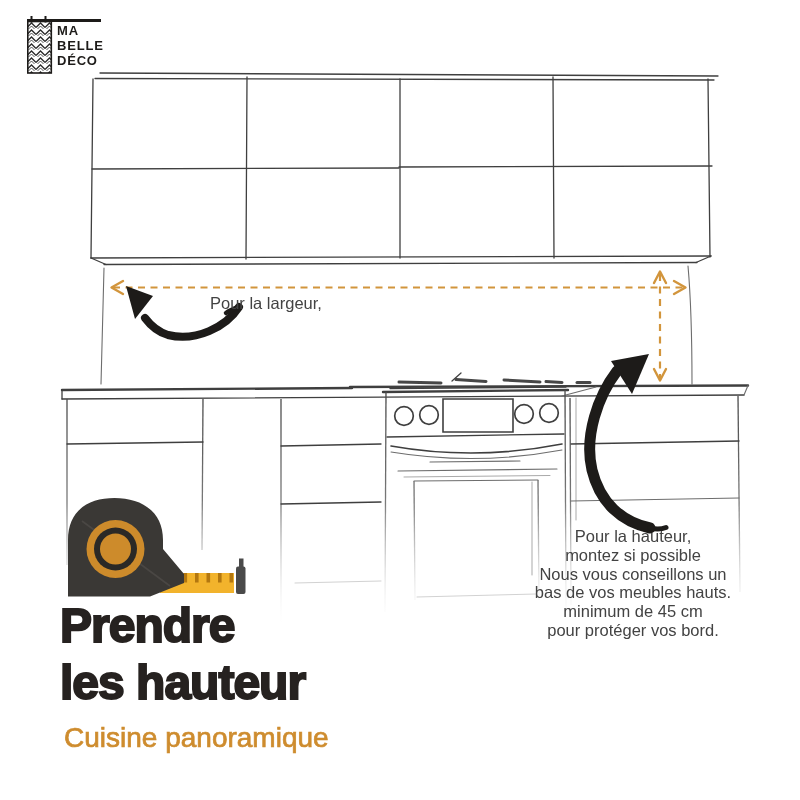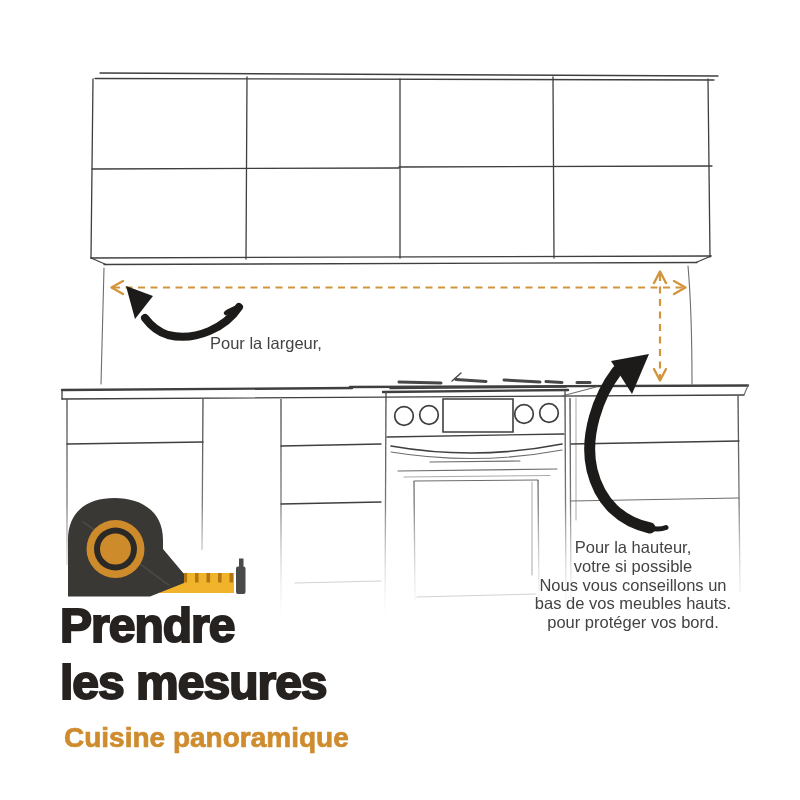--- a/index.html
+++ b/index.html
@@ -17,30 +17,30 @@
   .fv{stroke:url(#fadeDown);stroke-width:1.3;fill:none;}
   .burn{stroke:#474747;stroke-width:3;fill:none;stroke-linecap:round;}
   
   .dash{stroke:var(--dash-orange,#D2953C);stroke-width:2.2;stroke-dasharray:7 5.5;fill:none;}
   .dhead{stroke:var(--dash-orange,#D2953C);stroke-width:2.4;fill:none;stroke-linecap:round;stroke-linejoin:round;}
   
   .brush{stroke:var(--ink,#1d1b19);fill:none;stroke-linecap:round;}
   .bfill{fill:var(--ink,#1d1b19);stroke:none;}
   
   .note{position:absolute;color:var(--text-gray,#434343);font-size:16.5px;}
-  .note-width{left:210px;top:293px;line-height:21px;text-align:left;margin-top:40px;}
-  .note-height{left:498px;top:527px;width:270px;line-height:18.8px;text-align:center;margin-top:11px;}
+  .note-width{left:210px;top:293px;line-height:21px;text-align:left;}
+  .note-height{left:498px;top:527px;width:270px;line-height:18.8px;text-align:center;}
   .brand-title{
     position:absolute;left:60px;top:597px;color:var(--title-black,#262220);
     font-size:48px;line-height:57px;font-weight:bold;letter-spacing:-1px;
     -webkit-text-stroke:2px var(--title-black,#262220);
   }
   .brand-subtitle{
     position:absolute;left:64px;top:722px;color:var(--subtitle-orange,#CE8C2E);
-    font-size:28px;font-weight:bold;-webkit-text-stroke:.7px var(--subtitle-orange,#CE8C2E);
+    font-size:28px;font-weight:normal;-webkit-text-stroke:.7px var(--subtitle-orange,#CE8C2E);
   }
   
   .logo{position:absolute;left:27px;top:15px;width:110px;height:60px;}
   .logo-topline{position:absolute;left:0;top:4px;width:74px;height:2.6px;background:var(--ink,#1d1b19);}
   .logo-bar{position:absolute;left:0;top:0;}
   .logo-words{position:absolute;left:30px;top:8px;color:var(--ink,#1d1b19);
     font-size:13px;line-height:15px;font-weight:bold;letter-spacing:.8px;}
 </style>
 </head>
 <body>
@@ -178,32 +178,46 @@
       <rect x="239" y="558.5" width="4.5" height="10" fill="#4a4a4a"></rect>
       <path d="M68,596.5 L68,540 C68,510 89,498 114.5,498 C141,498 163,511 163,540
                L163,549 L184,574 L184,583 L150,596.5 Z" fill="#3a3835"></path>
       <path d="M82,521 L170,586" stroke="#4a4744" stroke-width="1.6" fill="none"></path>
       <circle cx="115.5" cy="549" r="29" fill="var(--accent-orange,#CD8B2B)"></circle>
       <circle cx="115.5" cy="549" r="21.5" fill="#2b2926"></circle>
       <circle cx="115.5" cy="549" r="15.5" fill="var(--accent-orange,#CD8B2B)"></circle>
     </g>
   </svg>
 
+  <div class="logo">
+    <div class="logo-topline"></div>
+    <svg class="logo-bar" width="26" height="60" viewBox="0 0 26 60">
+      <rect x="3.5" y="1" width="2" height="6.5" fill="#1d1b19"></rect>
+      <rect x="17.5" y="1" width="2" height="6.5" fill="#1d1b19"></rect>
+      <rect x="0.8" y="6.5" width="23.5" height="51.5" fill="url(#herr)" stroke="#1d1b19" stroke-width="1.6"></rect>
+    </svg>
+    <div class="logo-words">
+      <div>MA</div>
+      <div>BELLE</div>
+      <div>DÉCO</div>
+    </div>
+  </div>
 
   <div class="note note-width">
     <div>Pour la largeur,</div>
   </div>
 
   <div class="note note-height">
     <div>Pour la hauteur,</div>
-    <div>votre si possible</div>
+    <div>montez si possible</div>
     <div>Nous vous conseillons un</div>
     <div>bas de vos meubles hauts.</div>
+    <div>minimum de 45 cm</div>
     <div>pour protéger vos bord.</div>
   </div>
 
   <div class="brand-title">
     <div>Prendre</div>
-    <div>les mesures</div>
+    <div>les hauteur</div>
   </div>
   <div class="brand-subtitle">Cuisine panoramique</div>
 
 </div>
 
 </body></html>

